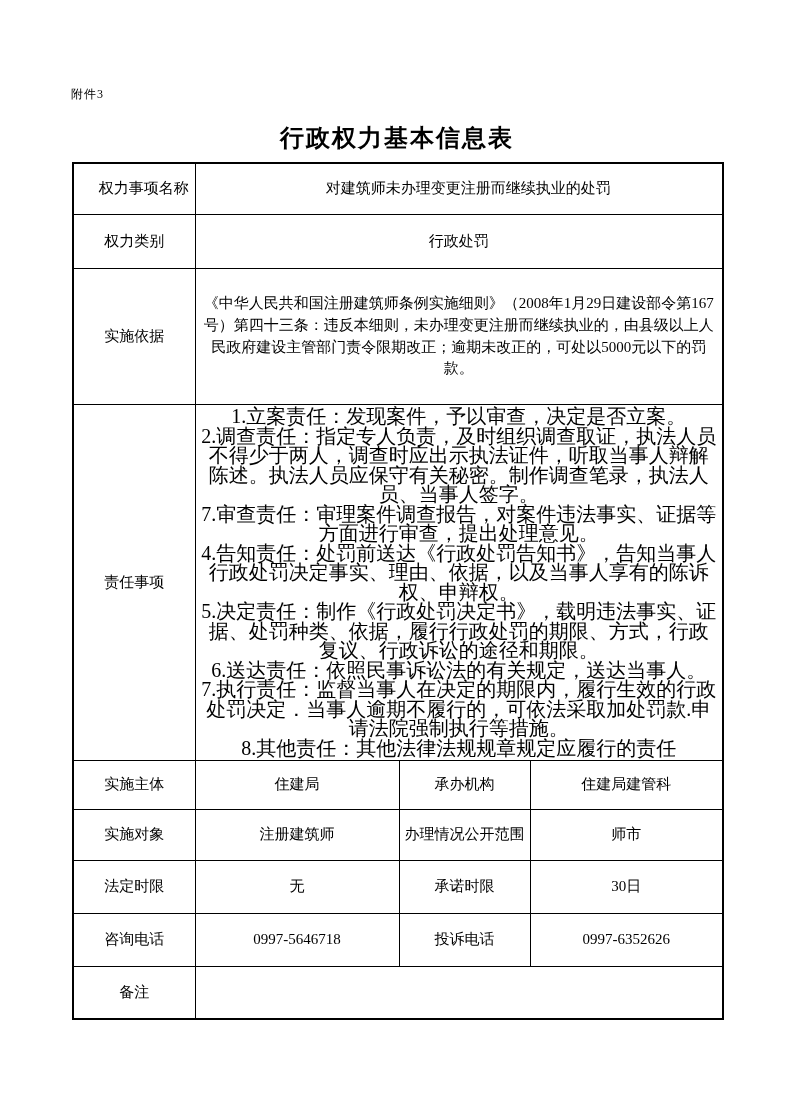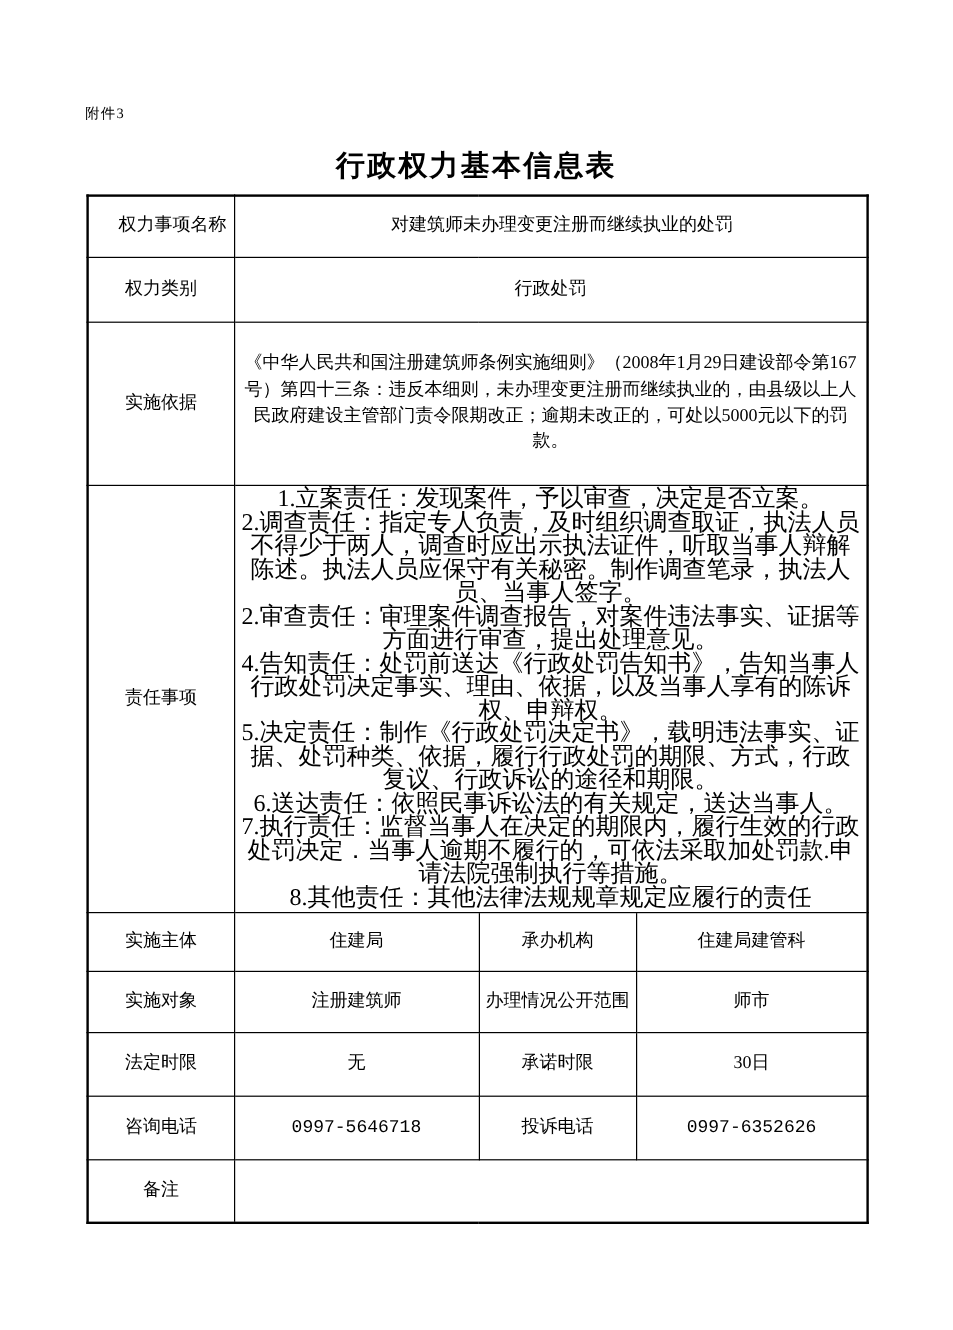--- a/index.html
+++ b/index.html
@@ -39,21 +39,21 @@
   col.c3 { width: 131px; }
   col.c4 { width: 193px; }
   tr.r1  td { height: 46px; padding-left: 24px; }
   tr.r2  td { height: 49px; }
   tr.r3  td { height: 131px; text-align: center; }
   tr.r4  td { height: 278px; }
   tr.r5  td { height: 44px; }
   tr.r6  td { height: 46px; }
   tr.r7  td { height: 49px; }
   tr.r8  td { height: 48px; margin-left: 21px; }
-  tr.r9  td { height: 48px; font-family: Liberation Mono, monospace; }
+  tr.r9  td { height: 48px; }
   tr.r10 td { height: 47px; }
   td.basis-cell {
     text-align: left;
     line-height: 23px;
     padding: 4px 8px;
   }
   td.duties-cell {
     text-align: left;
     vertical-align: middle;
     padding: 3px 6px;
@@ -92,21 +92,21 @@
   <tr class="r3">
     <td>实施依据</td>
     <td colspan="3" class="basis-cell">《中华人民共和国注册建筑师条例实施细则》（2008年1月29日建设部令第167号）第四十三条：违反本细则，未办理变更注册而继续执业的，由县级以上人民政府建设主管部门责令限期改正；逾期未改正的，可处以5000元以下的罚款。</td>
   </tr>
 
   <tr class="r4">
     <td>责任事项</td>
     <td colspan="3" class="duties-cell">
       <div class="duty">1.立案责任：发现案件，予以审查，决定是否立案。</div>
       <div class="duty">2.调查责任：指定专人负责，及时组织调查取证，执法人员不得少于两人，调查时应出示执法证件，听取当事人辩解陈述。执法人员应保守有关秘密。制作调查笔录，执法人员、当事人签字。</div>
-      <div class="duty">2.审查责任：审理案件调查报告，对案件违法事实、证据等方面进行审查，提出处理意见。</div>
+      <div class="duty">7.审查责任：审理案件调查报告，对案件违法事实、证据等方面进行审查，提出处理意见。</div>
       <div class="duty">4.告知责任：处罚前送达《行政处罚告知书》，告知当事人行政处罚决定事实、理由、依据，以及当事人享有的陈诉权、申辩权。</div>
       <div class="duty">5.决定责任：制作《行政处罚决定书》，载明违法事实、证据、处罚种类、依据，履行行政处罚的期限、方式，行政复议、行政诉讼的途径和期限。</div>
       <div class="duty">6.送达责任：依照民事诉讼法的有关规定，送达当事人。</div>
       <div class="duty">7.执行责任：监督当事人在决定的期限内，履行生效的行政处罚决定．当事人逾期不履行的，可依法采取加处罚款.申请法院强制执行等措施。</div>
       <div class="duty">8.其他责任：其他法律法规规章规定应履行的责任</div>
     </td>
   </tr>
 
   <tr class="r5">
     <td>实施主体</td>

